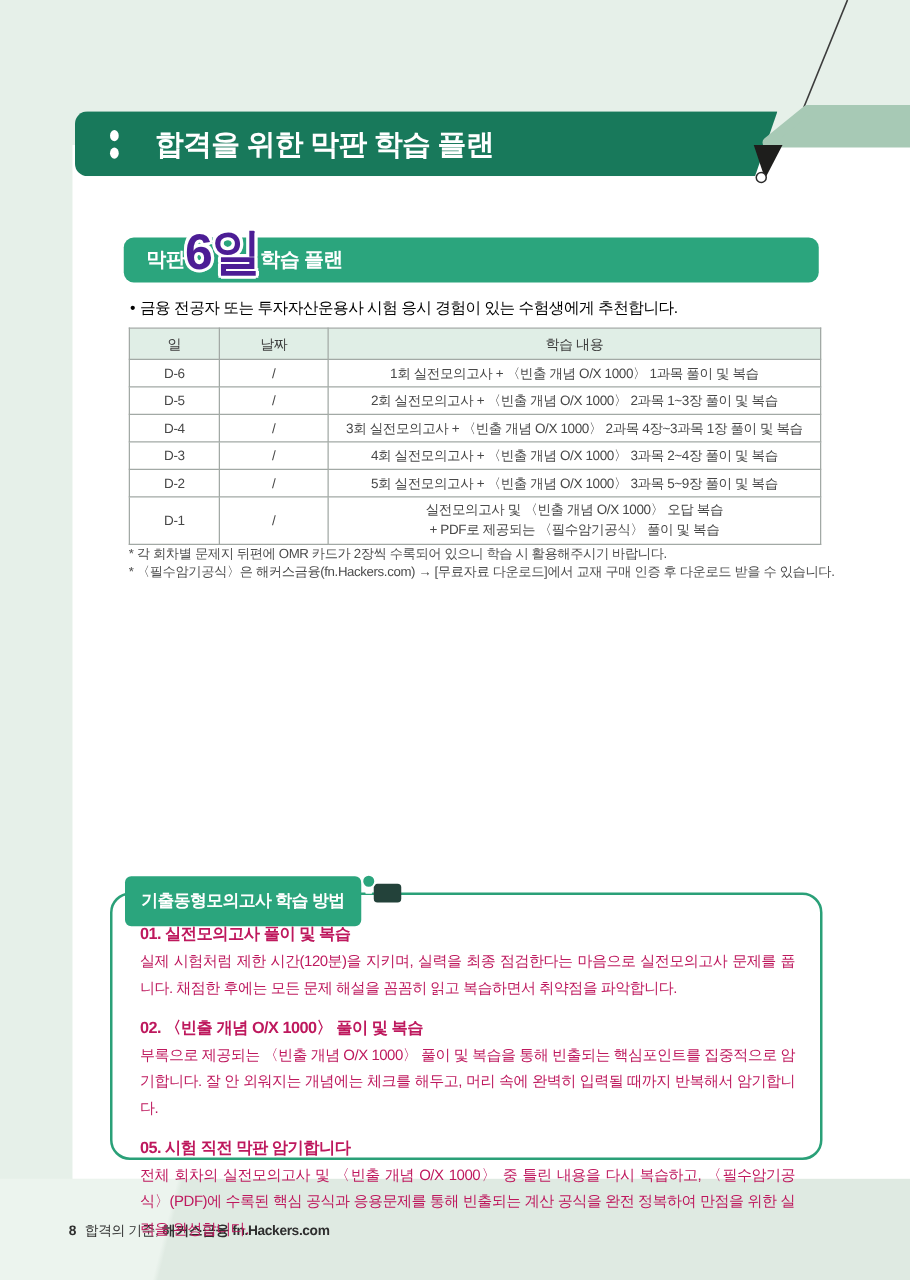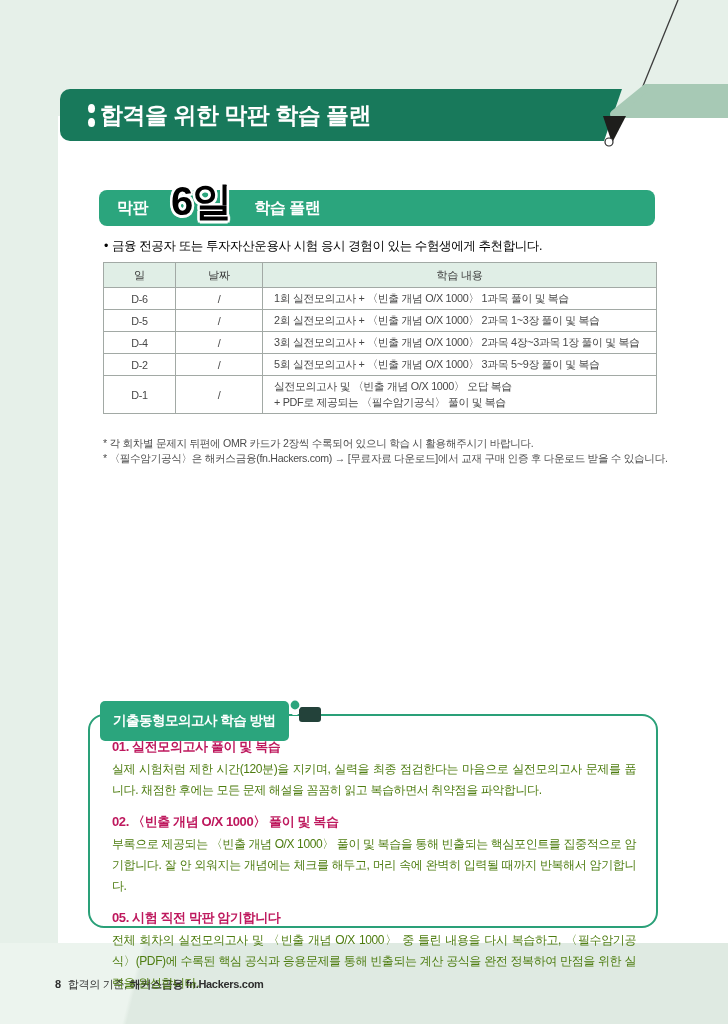--- a/index.html
+++ b/index.html
@@ -20,44 +20,44 @@
   .white-panel {
     position:absolute; left:58px; top:116px; width:670px; height:827px;
     background:#ffffff;
   }
   
   .main-banner {
     position:absolute; left:60px; top:89px; width:562px; height:52px;
     background:#18795b;
     border-radius:10px 0 0 10px;
     clip-path:polygon(0 0,100% 0,calc(100% - 18px) 100%,0 100%);
-    display:flex; align-items:center; gap:4px;
+    display:flex; align-items:center; gap:28px;
     padding-left:28px; z-index:3;
   }
   .dots { position:relative; width:8px; height:23px; }
   .dots::before,.dots::after {
     content:""; position:absolute; left:0; width:7px; height:9px;
     border-radius:50%; background:#fff;
   }
   .dots::before{ top:0; } .dots::after{ bottom:0; }
   .main-banner-title {
     color:#fff; font-size:23px; font-weight:bold; letter-spacing:-0.5px;
   }
   .deco-topright { position:absolute; left:556px; top:0; width:172px; height:164px; z-index:4; pointer-events:none; }
   
   .plan-banner {
     position:absolute; left:99px; top:190px; width:556px; height:36px;
     background:#2ba57d; border-radius:8px;
-    display:flex; align-items:center; gap:23px;
+    display:flex; align-items:center; gap:0;
     padding-left:18px; z-index:3;
   }
   .plan-banner .small { color:#fff; font-weight:bold; font-size:16px; letter-spacing:-0.5px; }
   .plan-banner .big {
     font-size:40px; font-weight:bold; letter-spacing:-1px;
-    color:#000000; position:relative; top:-7px;
+    color:#4c1d95; position:relative; top:-7px;
     text-shadow:-2px -2px 0 #fff,2px -2px 0 #fff,-2px 2px 0 #fff,2px 2px 0 #fff,
                  0 -2.5px 0 #fff,0 2.5px 0 #fff,-2.5px 0 0 #fff,2.5px 0 0 #fff;
   }
   
   .note {
     position:absolute; left:104px; top:238px; font-size:12.5px; color:#000000;
     letter-spacing:-0.4px;
   }
   .note .bullet { margin-right:4px; }
   
@@ -65,21 +65,21 @@
     position:absolute; left:103px; top:262px; width:554px;
     border-collapse:collapse; table-layout:fixed;
     font-size:10.8px; color:#474747; letter-spacing:-0.3px;
   }
   .plan-table col.c1{ width:72px; } .plan-table col.c2{ width:87px; }
   .plan-table th,.plan-table td { border:1px solid #a2a9a5; }
   .plan-table thead th {
     background:#e0eee6; height:25px; font-weight:normal; color:#3c3c3c; font-size:11.2px;
   }
   .plan-table td { height:22px; text-align:center; }
-  .plan-table td.content { text-align:left; padding:3px 11px; white-space:nowrap; }
+  .plan-table td.content { text-align:center; padding:3px 11px; white-space:nowrap; }
   .plan-table tr.tall td { height:36px; }
   .plan-table tr.tall td.content { white-space:pre-line; line-height:1.45; }
   
   .footnotes { position:absolute; left:103px; top:436px; font-size:10.6px; color:#4c4c4c; letter-spacing:-0.3px; }
   .footnotes div { line-height:14.5px; white-space:nowrap; }
   
   .method-box {
     position:absolute; left:88px; top:714px; width:570px; height:214px;
     border:2px solid #2aa078; border-radius:16px; background:#fff; z-index:2;
   }
@@ -93,21 +93,21 @@
     position:absolute; right:-32px; top:6px; width:22px; height:15px;
     background:#23423a; border-radius:3px; z-index:-1;
   }
   .method-label .bulb { position:absolute; right:-18px; top:-9px; }
   .method-items { position:absolute; left:112px; top:738px; width:524px; z-index:3; }
   .method-item { margin-bottom:11px; }
   .method-item .head {
     color:#be185d; font-weight:bold; font-size:13px; letter-spacing:-0.4px; margin-bottom:3px;
   }
   .method-item .body {
-    font-size:12px; color:#4d7c0f; line-height:1.78; letter-spacing:-0.4px;
+    font-size:12px; color:#be185d; line-height:1.78; letter-spacing:-0.4px;
     text-align:justify;
   }
   
   .page-footer { position:absolute; left:55px; top:977px; font-size:11px; color:#2e2e2e; letter-spacing:-0.3px; }
   .page-footer .no { font-weight:bold; margin-right:7px; }
   .page-footer .brand { font-weight:bold; }
 </style>
 </head>
 <body>
 
@@ -157,20 +157,25 @@
     </tr>
     <tr>
       <td>D-5</td>
       <td>/</td>
       <td class="content">2회 실전모의고사 + 〈빈출 개념 O/X 1000〉 2과목 1~3장 풀이 및 복습</td>
     </tr>
     <tr>
       <td>D-4</td>
       <td>/</td>
       <td class="content">3회 실전모의고사 + 〈빈출 개념 O/X 1000〉 2과목 4장~3과목 1장 풀이 및 복습</td>
+    </tr>
+    <tr>
+      <td>D-3</td>
+      <td>/</td>
+      <td class="content">4회 실전모의고사 + 〈빈출 개념 O/X 1000〉 3과목 2~4장 풀이 및 복습</td>
     </tr>
     <tr>
       <td>D-2</td>
       <td>/</td>
       <td class="content">5회 실전모의고사 + 〈빈출 개념 O/X 1000〉 3과목 5~9장 풀이 및 복습</td>
     </tr>
     <tr class="tall">
       <td>D-1</td>
       <td>/</td>
       <td class="content">실전모의고사 및 〈빈출 개념 O/X 1000〉 오답 복습

